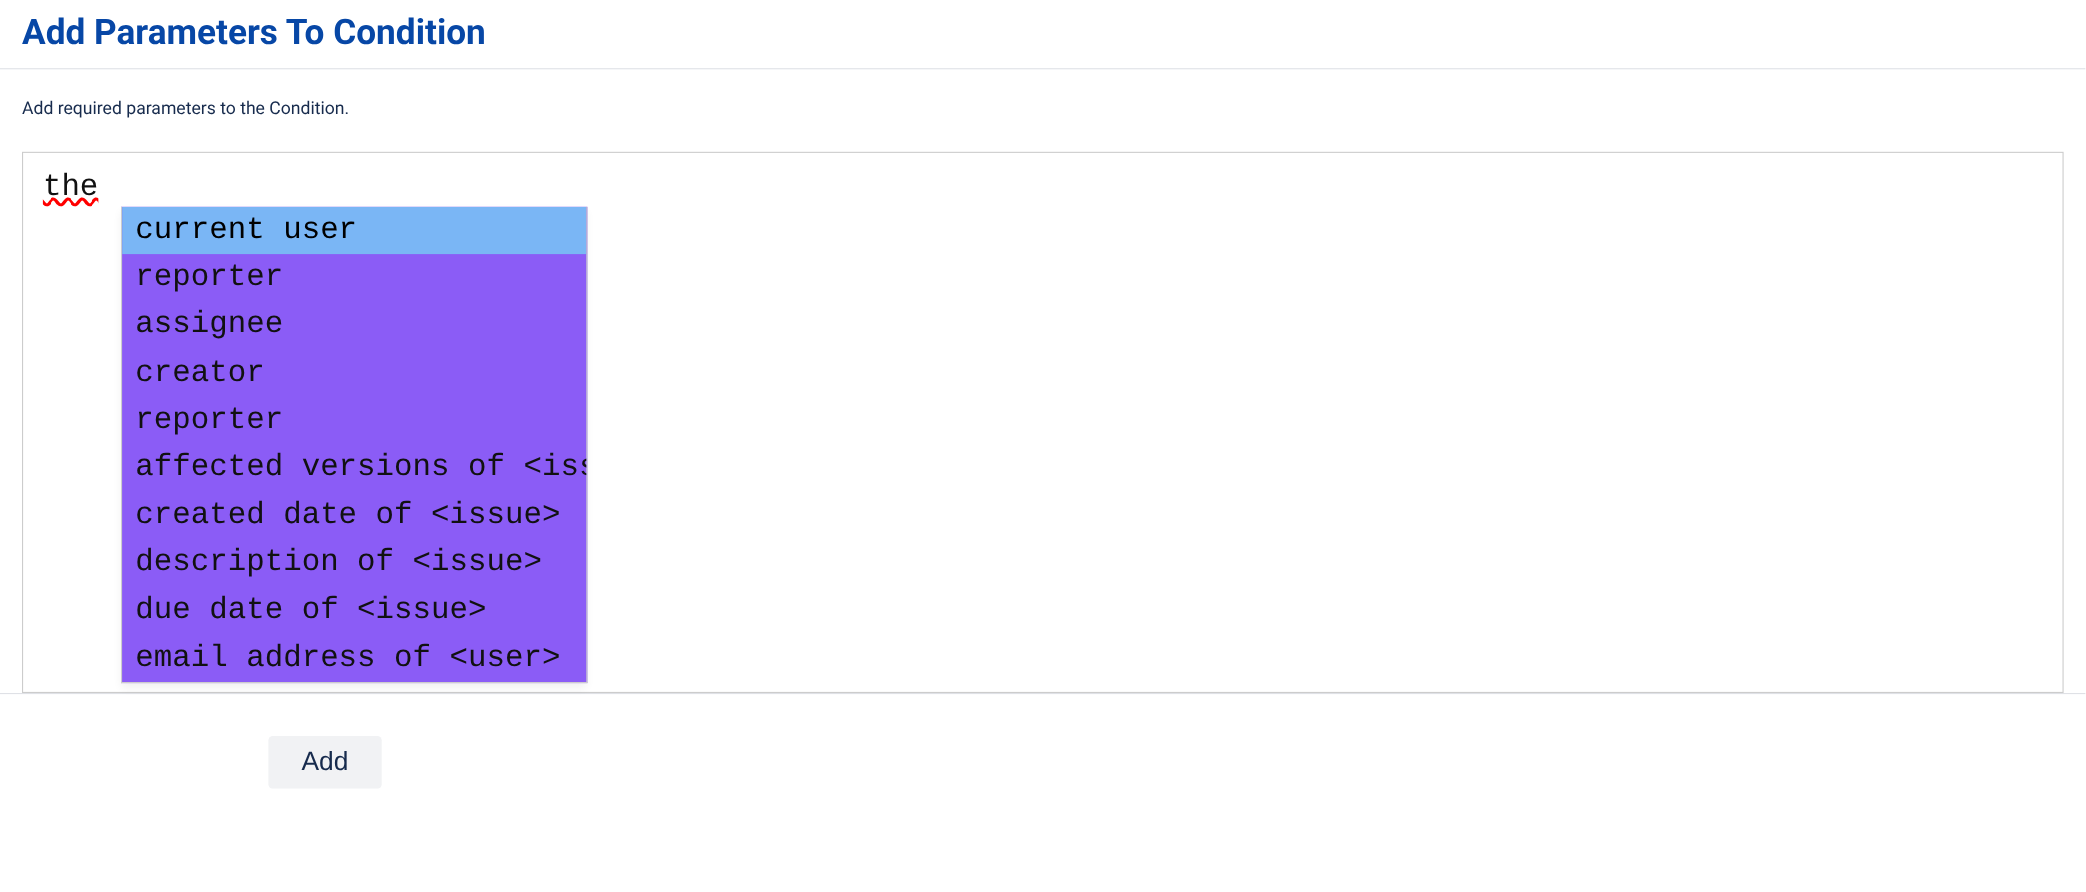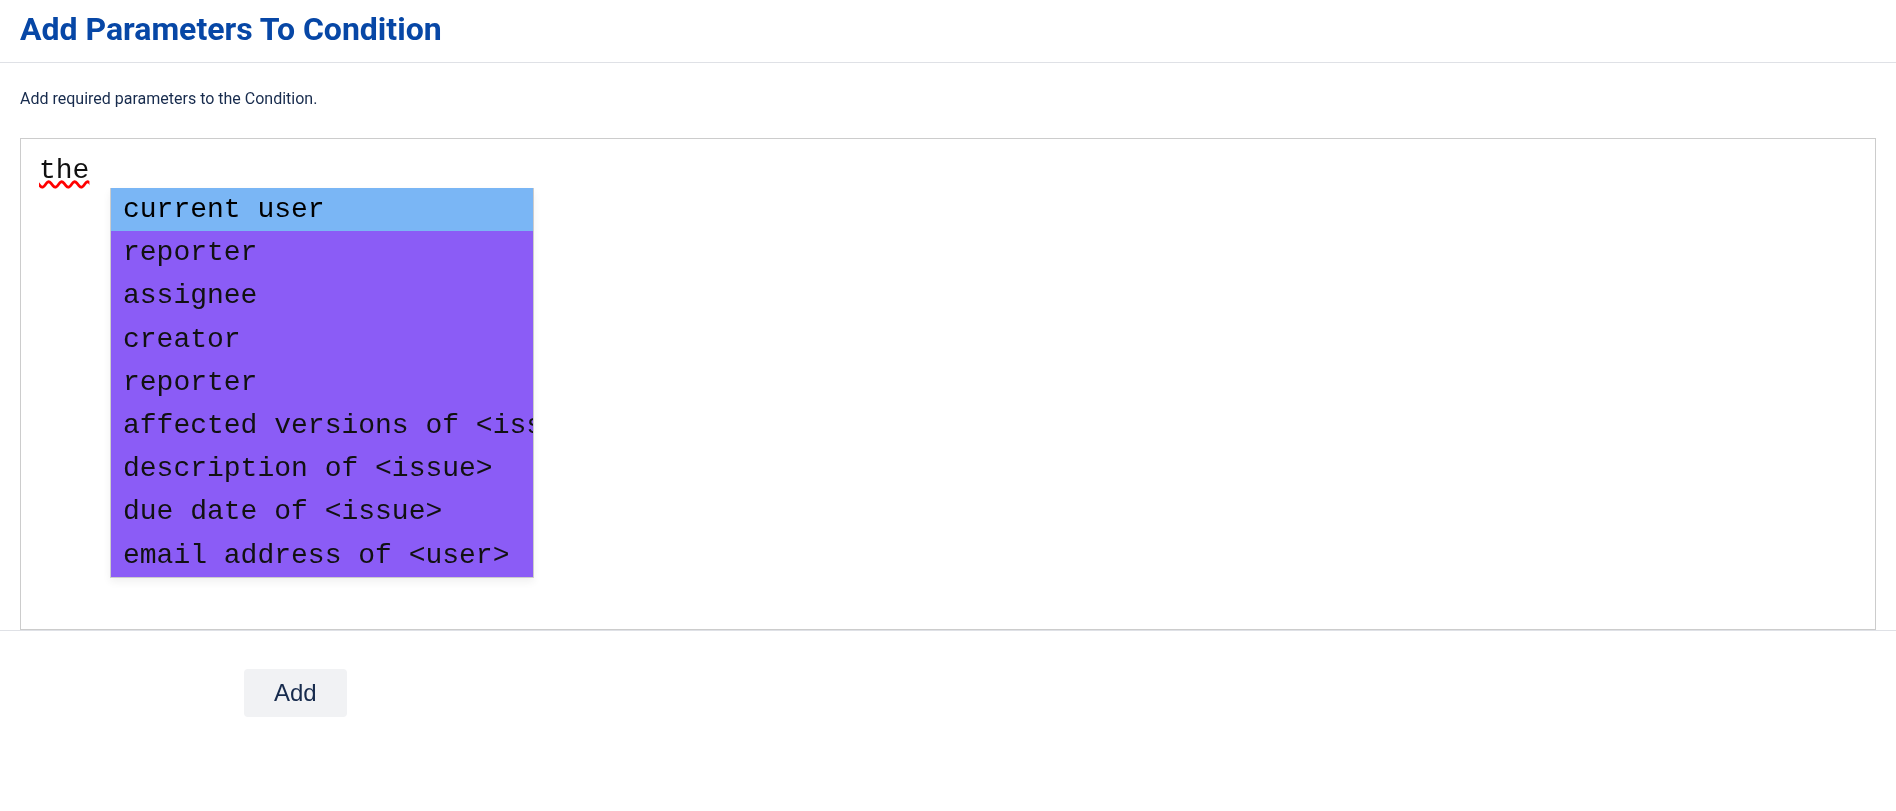--- a/index.html
+++ b/index.html
@@ -110,20 +110,21 @@
 <div class="form-row">
   <div class="textarea-wrapper">
     <div class="content-textarea"><span class="squiggle">the</span></div>
     <div class="autocomplete" id="autocomplete">
         <div class="ac-item highlighted">current user</div>
         <div class="ac-item">reporter</div>
         <div class="ac-item">assignee</div>
         <div class="ac-item">creator</div>
         <div class="ac-item">reporter</div>
         <div class="ac-item">affected versions of &lt;issue&gt;</div>
+        <div class="ac-item">created date of &lt;issue&gt;</div>
         <div class="ac-item">description of &lt;issue&gt;</div>
         <div class="ac-item">due date of &lt;issue&gt;</div>
         <div class="ac-item">email address of &lt;user&gt;</div>
       </div>
   </div>
 </div>
 
 <div class="form-separator"></div>
 
 <div class="button-row">

